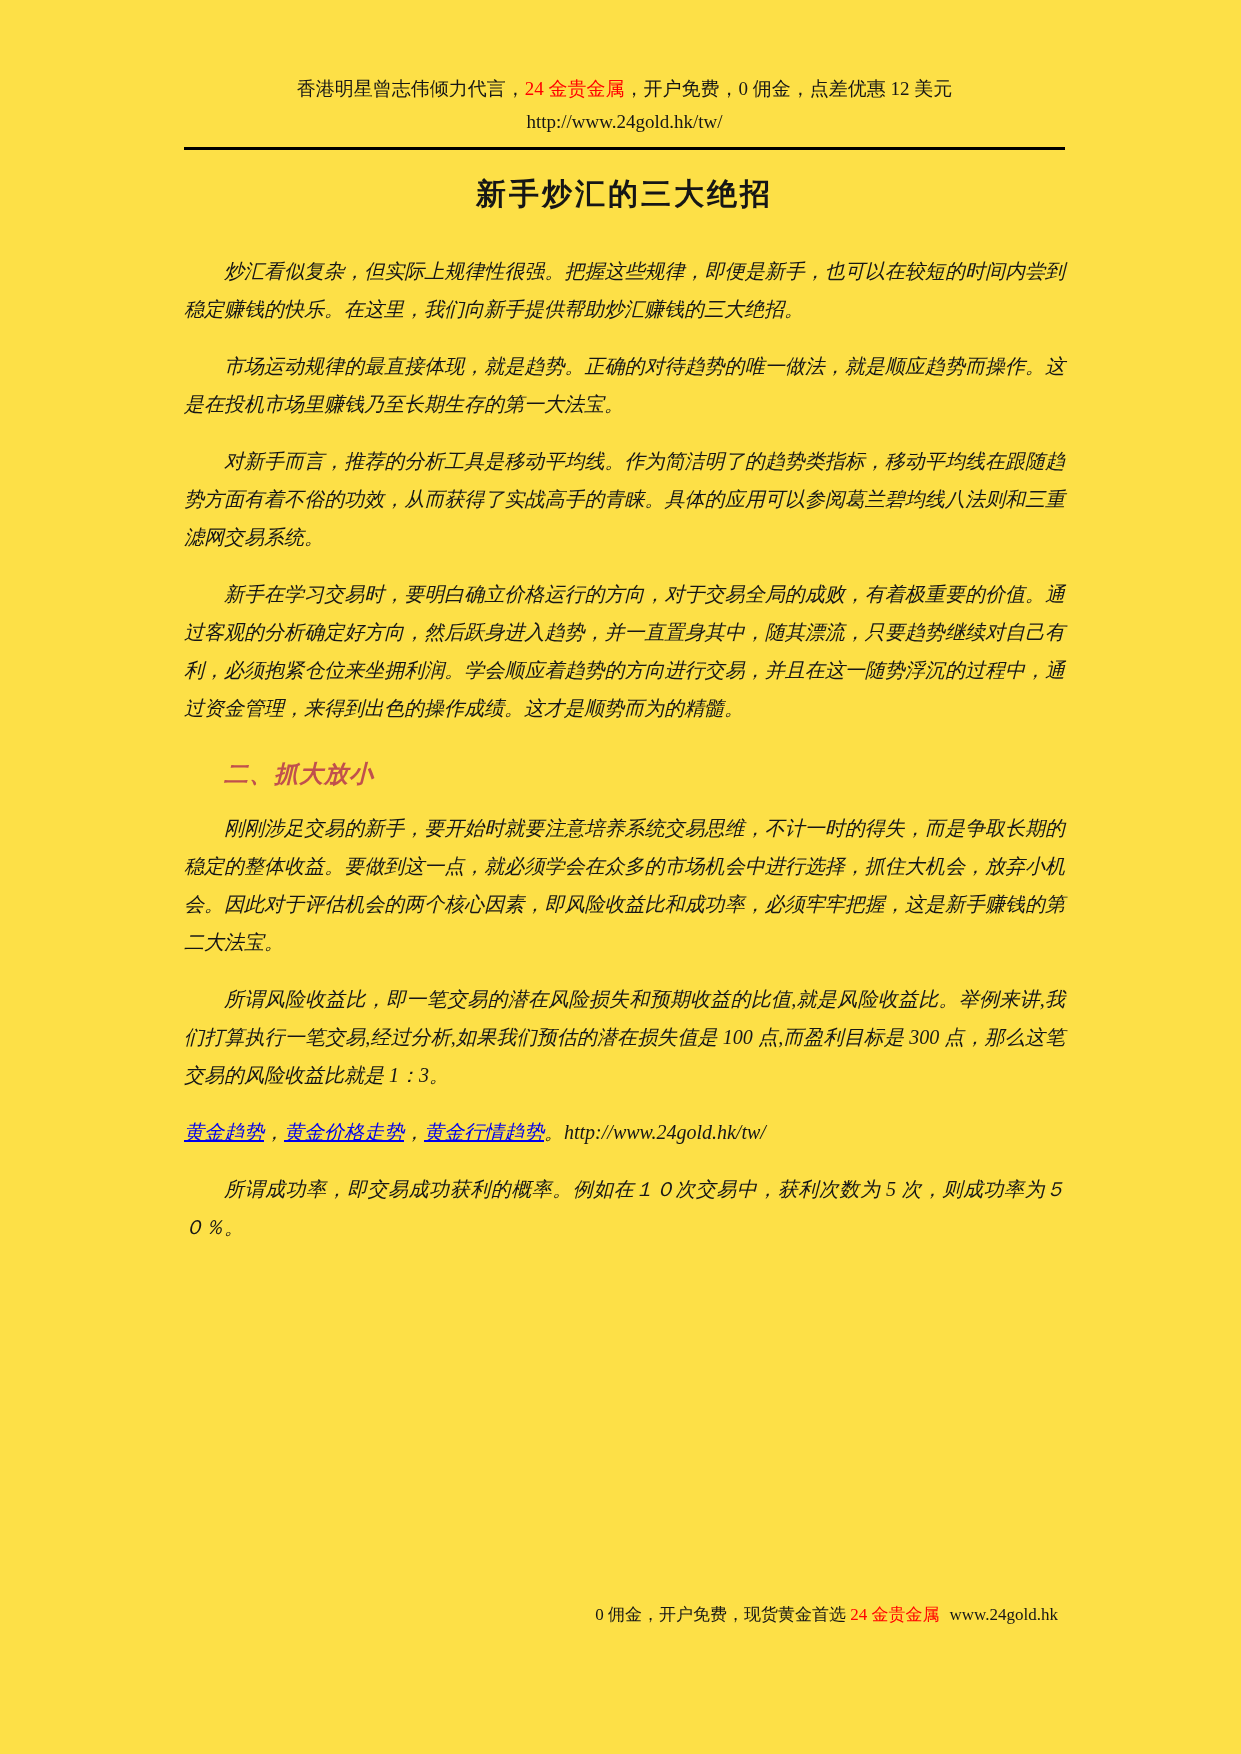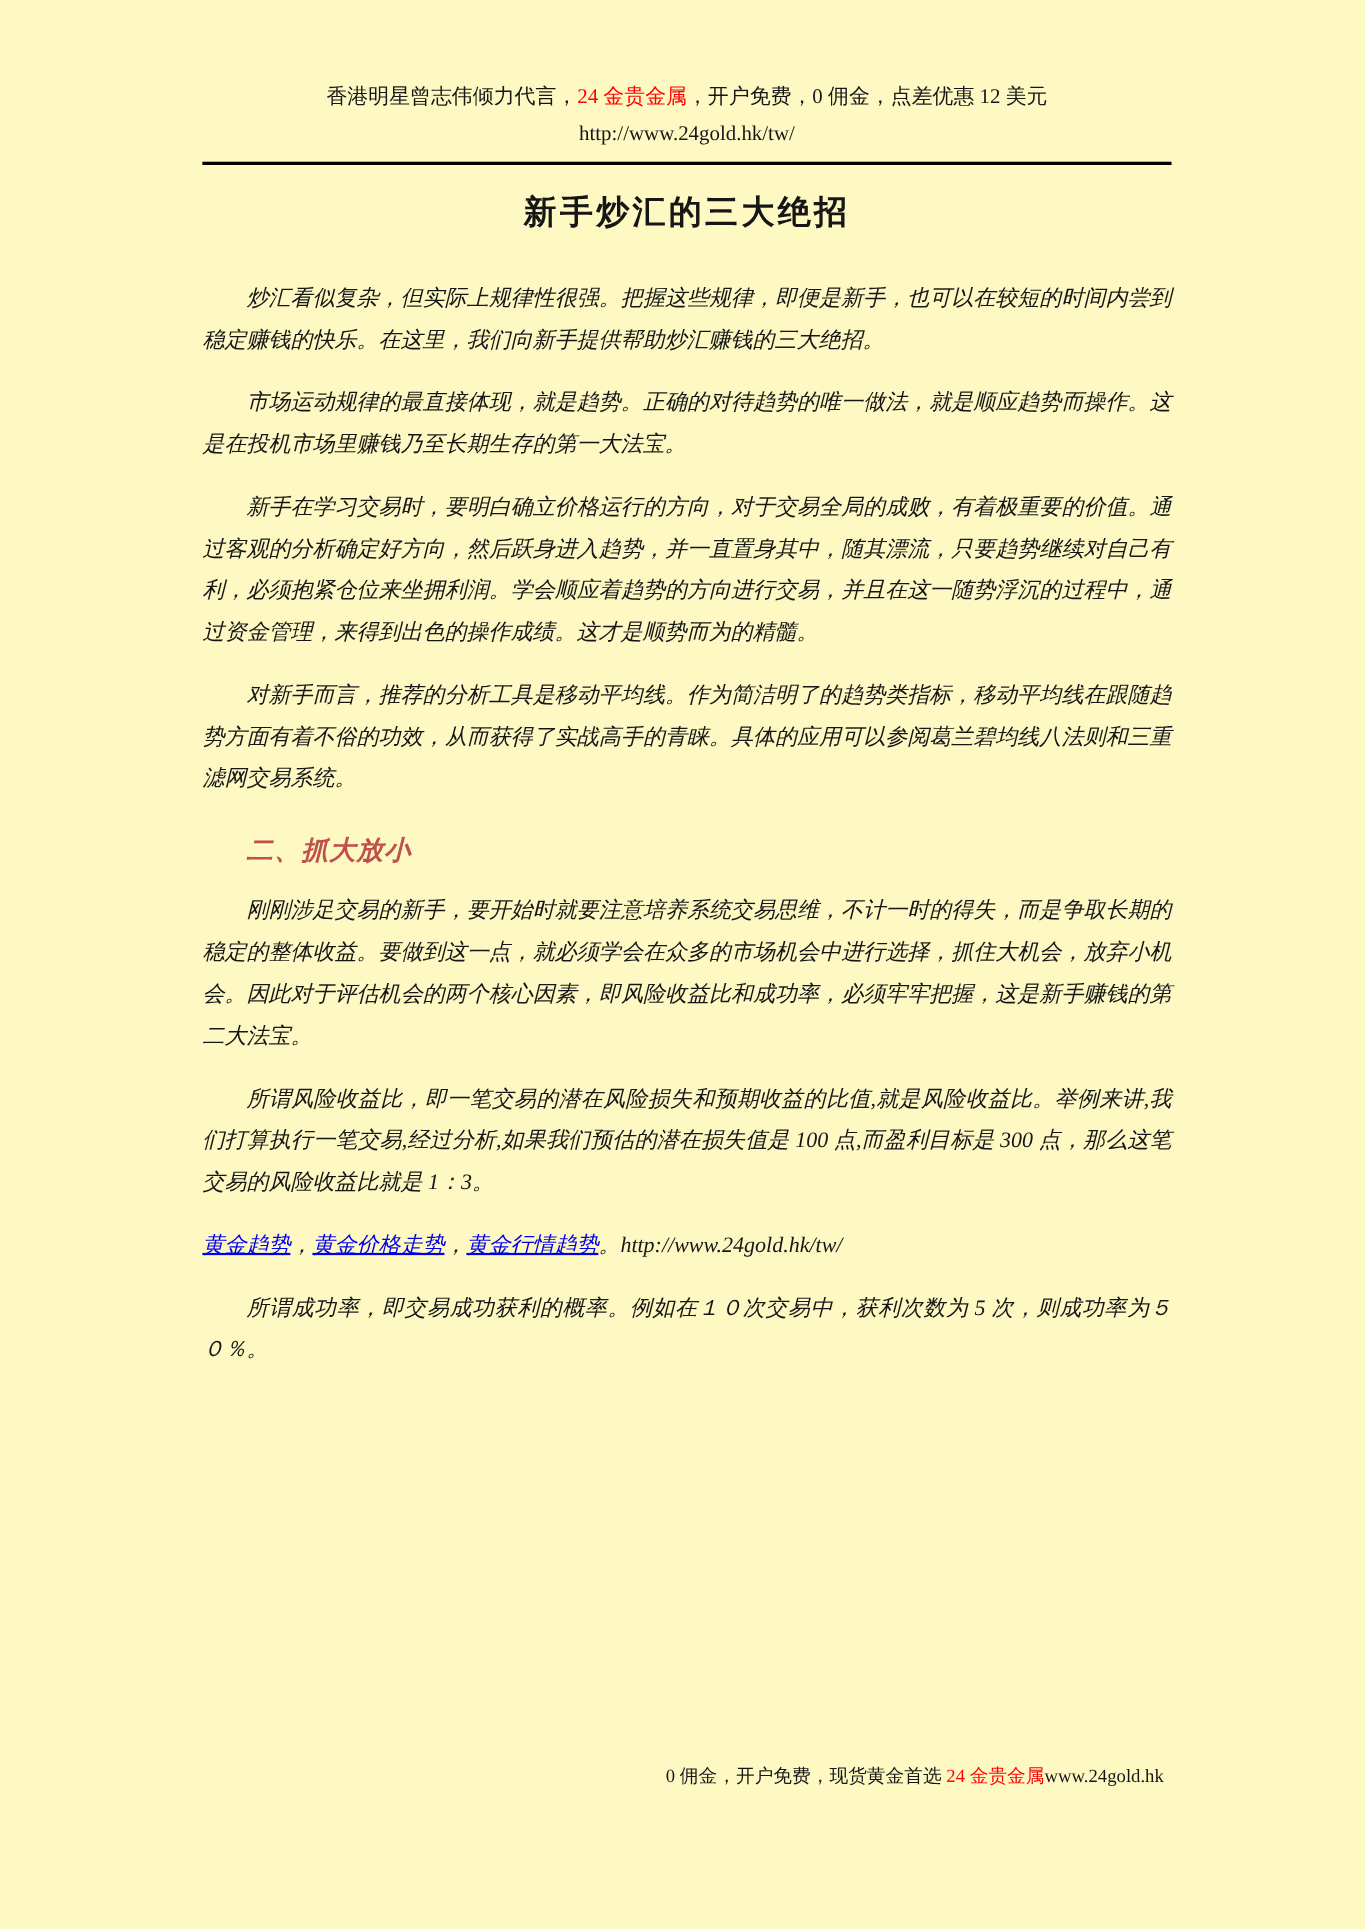--- a/index.html
+++ b/index.html
@@ -1,20 +1,20 @@
 <!DOCTYPE html>
 <html><head>
 <meta charset="utf-8">
 <style>
   html,body { margin:0; padding:0; }
   body { background:#ffffff; }
   .page {
     position:relative;
     width:1241px; height:1754px;
-    background:#fef9c3;
+    background:#fde047;
     overflow:hidden;
     font-family:"Liberation Serif","DejaVu Serif",serif;
     color:#161616;
   }
   .doc {
     position:absolute;
     left:184px; top:0;
     width:881px;
   }
   .header { padding-top:74px; text-align:center; font-size:19px; }
@@ -49,21 +49,21 @@
   }
   .heading + .para { margin-top:16px; }
   .links-line { text-indent:0; text-align:left; }
   a.doc-link { color:#0000ee; text-decoration:underline; cursor:pointer; }
   .footer {
     position:absolute;
     top:1600px; right:183px;
     font-size:17px; line-height:30px;
     white-space:nowrap;
   }
-  .footer-url { margin-left:0; }
+  .footer-url { margin-left:10px; }
 </style>
 </head>
 <body>
 
 <div class="page">
   <div class="doc">
 
     <div class="header">
       <div class="header-line1">
         <span>香港明星曾志伟倾力代言，</span><span class="red">24 金贵金属</span><span>，开户免费，0 佣金，点差优惠 12 美元</span>
@@ -73,22 +73,22 @@
 
     <div class="rule"></div>
 
     <h1 class="title">新手炒汇的三大绝招</h1>
 
     <div class="body-text">
       <p class="para">炒汇看似复杂，但实际上规律性很强。把握这些规律，即便是新手，也可以在较短的时间内尝到稳定赚钱的快乐。在这里，我们向新手提供帮助炒汇赚钱的三大绝招。</p>
 
 
       <p class="para">市场运动规律的最直接体现，就是趋势。正确的对待趋势的唯一做法，就是顺应趋势而操作。这是在投机市场里赚钱乃至长期生存的第一大法宝。</p>
+      <p class="para">对新手而言，推荐的分析工具是移动平均线。作为简洁明了的趋势类指标，移动平均线在跟随趋势方面有着不俗的功效，从而获得了实战高手的青睐。具体的应用可以参阅葛兰碧均线八法则和三重滤网交易系统。</p>
       <p class="para">新手在学习交易时，要明白确立价格运行的方向，对于交易全局的成败，有着极重要的价值。通过客观的分析确定好方向，然后跃身进入趋势，并一直置身其中，随其漂流，只要趋势继续对自己有利，必须抱紧仓位来坐拥利润。学会顺应着趋势的方向进行交易，并且在这一随势浮沉的过程中，通过资金管理，来得到出色的操作成绩。这才是顺势而为的精髓。</p>
-      <p class="para">对新手而言，推荐的分析工具是移动平均线。作为简洁明了的趋势类指标，移动平均线在跟随趋势方面有着不俗的功效，从而获得了实战高手的青睐。具体的应用可以参阅葛兰碧均线八法则和三重滤网交易系统。</p>
 
       <h2 class="heading">二、抓大放小</h2>
 
       <p class="para">刚刚涉足交易的新手，要开始时就要注意培养系统交易思维，不计一时的得失，而是争取长期的稳定的整体收益。要做到这一点，就必须学会在众多的市场机会中进行选择，抓住大机会，放弃小机会。因此对于评估机会的两个核心因素，即风险收益比和成功率，必须牢牢把握，这是新手赚钱的第二大法宝。</p>
       <p class="para">所谓风险收益比，即一笔交易的潜在风险损失和预期收益的比值,就是风险收益比。举例来讲,我们打算执行一笔交易,经过分析,如果我们预估的潜在损失值是 100 点,而盈利目标是 300 点，那么这笔交易的风险收益比就是 1：3。</p>
 
       <p class="para links-line">
         <a class="doc-link">黄金趋势</a><span>，</span><a class="doc-link">黄金价格走势</a><span>，</span><a class="doc-link">黄金行情趋势</a><span>。http://www.24gold.hk/tw/</span>
       </p>
 

